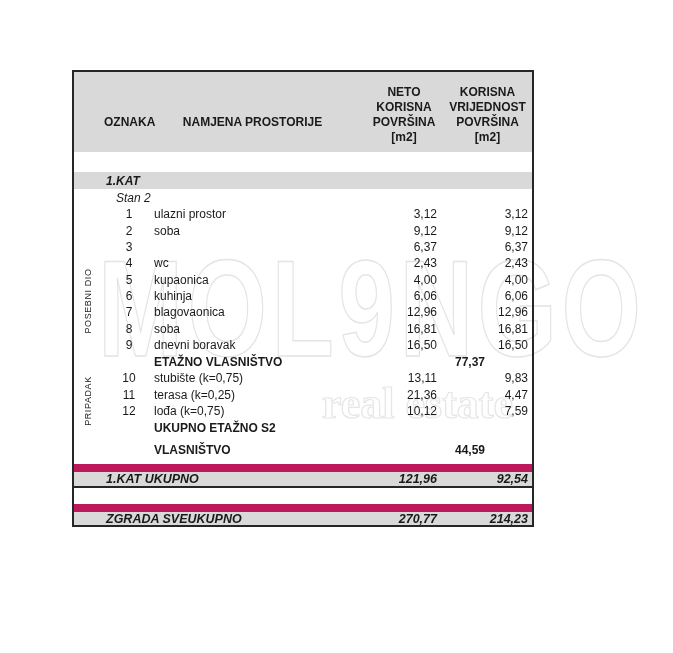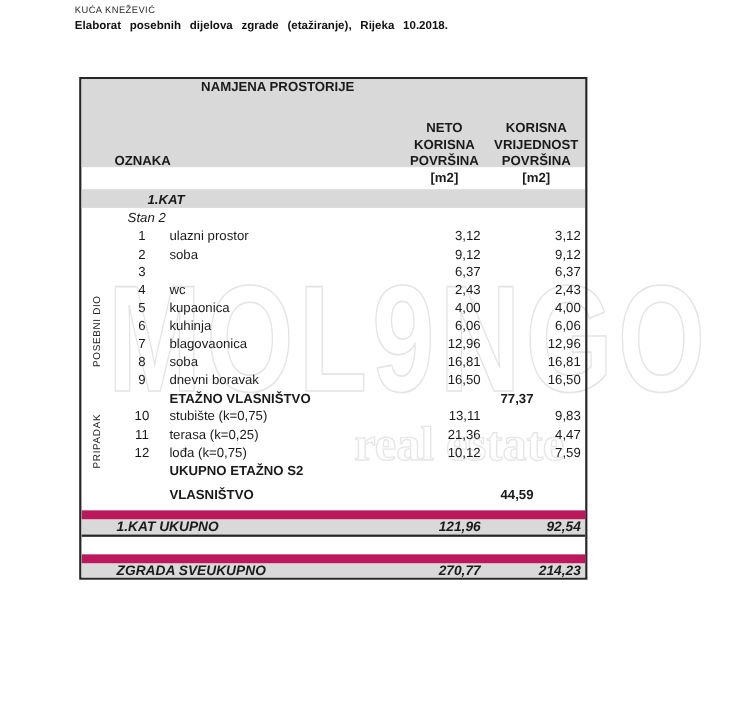--- a/index.html
+++ b/index.html
@@ -30,21 +30,21 @@
 
   .r-header { height:80px; background:#d9d9d9; align-items:end; }
   .hdr-cell { font-weight:bold; font-size:12px; line-height:15px; }
   .hdr-oznaka { grid-column:2; text-align:center; padding-bottom:22px; }
   .hdr-namjena { grid-column:3; text-align:center; padding-left:14px; padding-bottom:22px; }
   .hdr-neto { grid-column:4; text-align:center; padding-left:34px; white-space:pre-line; padding-bottom:7px; }
   .hdr-korisna { grid-column:5; text-align:center; padding-left:6px; white-space:pre-line; padding-bottom:7px; }
 
   .r-spacer { height:20px; }
   .r-spacer2 { height:16px; }
-  .r-section { height:17px; background:#d9d9d9;padding-left:28px; }
+  .r-section { height:17px; background:#d9d9d9; }
   .r-subsection { height:17px; }
   .r-data { height:16.35px; }
   .r-total { height:17px;padding-left:48px; }
   .r-total.tall { height:28px; }
   .r-grand { height:24px; background:#d9d9d9; border-top:8px solid #be185d; border-bottom:2px solid #262626; font-style:italic; }
   .r-grand.last { height:22px; border-bottom:none; }
 
   .c-num { grid-column:2; text-align:center; }
   .c-name { grid-column:3; text-align:left; }
   .c-neto { grid-column:4; text-align:right; padding-right:0; }
@@ -59,35 +59,31 @@
   .side-label { position:absolute; width:80px; height:14px; text-align:center;
     font-size:9px; letter-spacing:0.6px; color:#222; transform:rotate(-90deg); z-index:2; }
   .side-posebni { left:-24px; top:222px; }
   .side-pripadak { left:-24px; top:322px; }
 </style>
 </head>
 <body>
 
 <div class="page">
 
-  <div class="doc-header">
-    <div class="doc-line1">KUĆA KNEŽEVIĆ</div>
-    <div class="doc-line2">Elaborat posebnih dijelova zgrade (etažiranje), Rijeka 10.2018.</div>
-  </div>
 
   <div class="watermark wm-brand">MOL9NGO</div>
   <div class="watermark wm-tagline">real estate</div>
 
   <div class="etz-table">
     <div class="side-label side-posebni">POSEBNI DIO</div>
     <div class="side-label side-pripadak">PRIPADAK</div>
 
     <div class="row r-header">
+      <div class="cell hdr-cell hdr-oznaka">OZNAKA</div>
       <div class="cell hdr-cell hdr-namjena">NAMJENA PROSTORIJE</div>
-      <div class="cell hdr-cell hdr-oznaka">OZNAKA</div>
       <div class="cell hdr-cell hdr-neto">NETO
 KORISNA
 POVRŠINA
 [m2]</div>
       <div class="cell hdr-cell hdr-korisna">KORISNA
 VRIJEDNOST
 POVRŠINA
 [m2]</div>
     </div>
 

